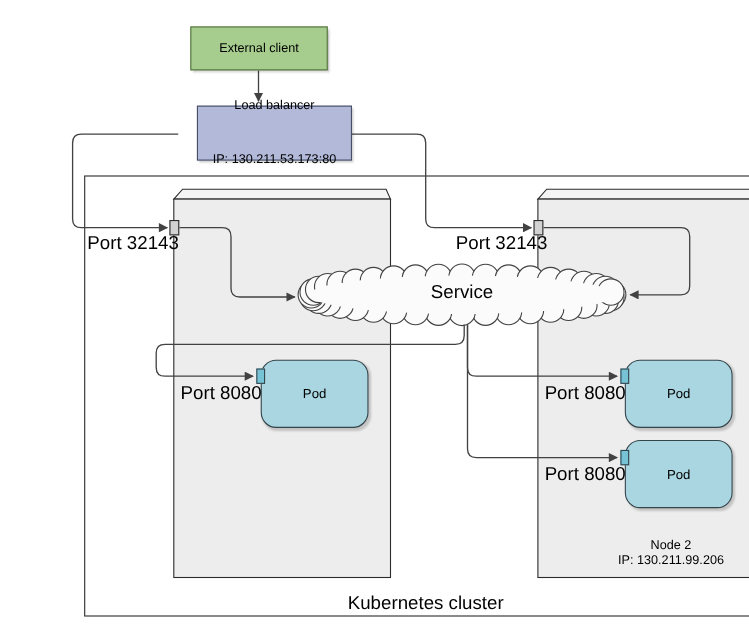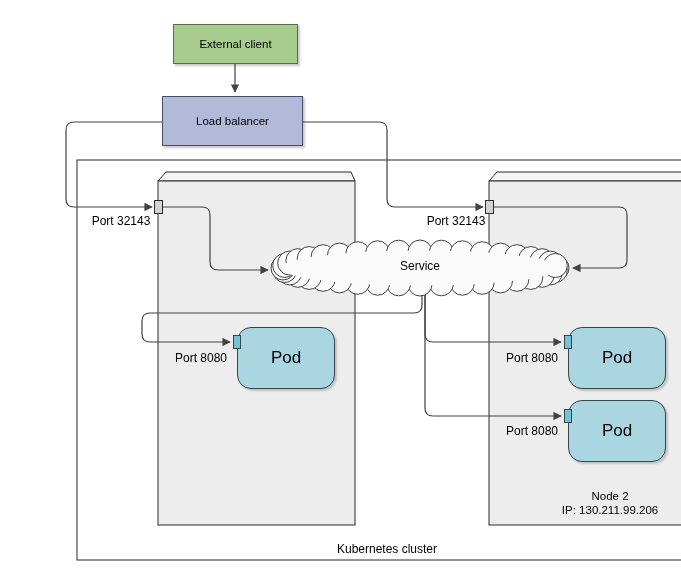--- a/index.html
+++ b/index.html
@@ -13,27 +13,27 @@
   .cloud-cover{fill:var(--cloud-fill);stroke:none;}
   .edge{fill:none;stroke:var(--line);stroke-width:1.2;}
   .arrow-head{fill:var(--line);}
   .box{position:absolute;display:flex;flex-direction:column;align-items:center;justify-content:center;
        font-size:11.5px;line-height:15px;box-sizing:border-box;text-align:center;}
   .client{width:125px;height:40px;background:var(--client-fill);border:1px solid var(--client-stroke);
           box-shadow:2px 2px 2px rgba(0,0,0,.22);}
   .lb{width:141px;height:50px;background:var(--lb-fill);border:1px solid var(--lb-stroke);
       box-shadow:2px 2px 2px rgba(0,0,0,.22);}
   .pod{position:absolute;width:96px;height:60px;background:var(--pod-fill);border:1px solid var(--pod-stroke);
-       border-radius:14px;display:flex;align-items:center;justify-content:center;font-size:17px;
+       border-radius:14px;display:flex;align-items:center;justify-content:center;font-size:12px;
        box-shadow:2px 2px 2px rgba(0,0,0,.18);}
   .pod-port{position:absolute;width:8px;height:14px;background:var(--pod-port-fill);
             border:1px solid var(--pod-stroke);box-sizing:border-box;}
   .node-port{position:absolute;width:9px;height:14px;background:var(--node-port-fill);
              border:1px solid var(--node-stroke);box-sizing:border-box;}
-  .label{position:absolute;font-size:12px;white-space:nowrap;transform:translate(-50%,-50%);}
+  .label{position:absolute;font-size:17px;white-space:nowrap;transform:translate(-50%,-50%);}
   .node-label{position:absolute;font-size:11.5px;line-height:14px;text-align:center;
               transform:translate(-50%,-50%);white-space:nowrap;}
 </style>
 </head>
 <body>
 
 <div class="canvas">
 
   <svg class="layer" width="681" height="577" viewBox="0 0 681 577">
     <defs>
@@ -107,22 +107,23 @@
     <path class="edge" marker-end="url(#arr)" d="M454,207 H579 Q587,207 587,215 V260 Q587,268 579,268 H533"></path>
     <path class="edge" marker-end="url(#arr)" d="M382,295 V305 Q382,313 374,313 H110 Q102,313 102,321 V334 Q102,342 110,342 H190"></path>
     <path class="edge" marker-end="url(#arr)" d="M385,295 V334 Q385,342 393,342 H521"></path>
     <path class="edge" marker-end="url(#arr)" d="M385,295 V408 Q385,416 393,416 H521"></path>
   </svg>
 
   <div class="box client" style="left:133px;top:24px;position:absolute;">
     <span>External client</span>
   </div>
 
-  <div class="box lb" style="left:122px;top:96px;position:absolute;gap:34px;">
+  <div class="box lb" style="left:139px;top:96px;position:absolute;gap:34px;">
     <span>Load balancer</span>
+    <span>IP: 130.211.53.173:80</span>
   </div>
 
   <div class="node-port" style="left:114px;top:200px;"></div>
   <div class="label" style="left:81px;top:221px;">Port 32143</div>
 
   <div class="node-port" style="left:445px;top:200px;"></div>
   <div class="label" style="left:416px;top:221px;">Port 32143</div>
 
   <div class="label" style="left:380px;top:266px;">Service</div>
 

